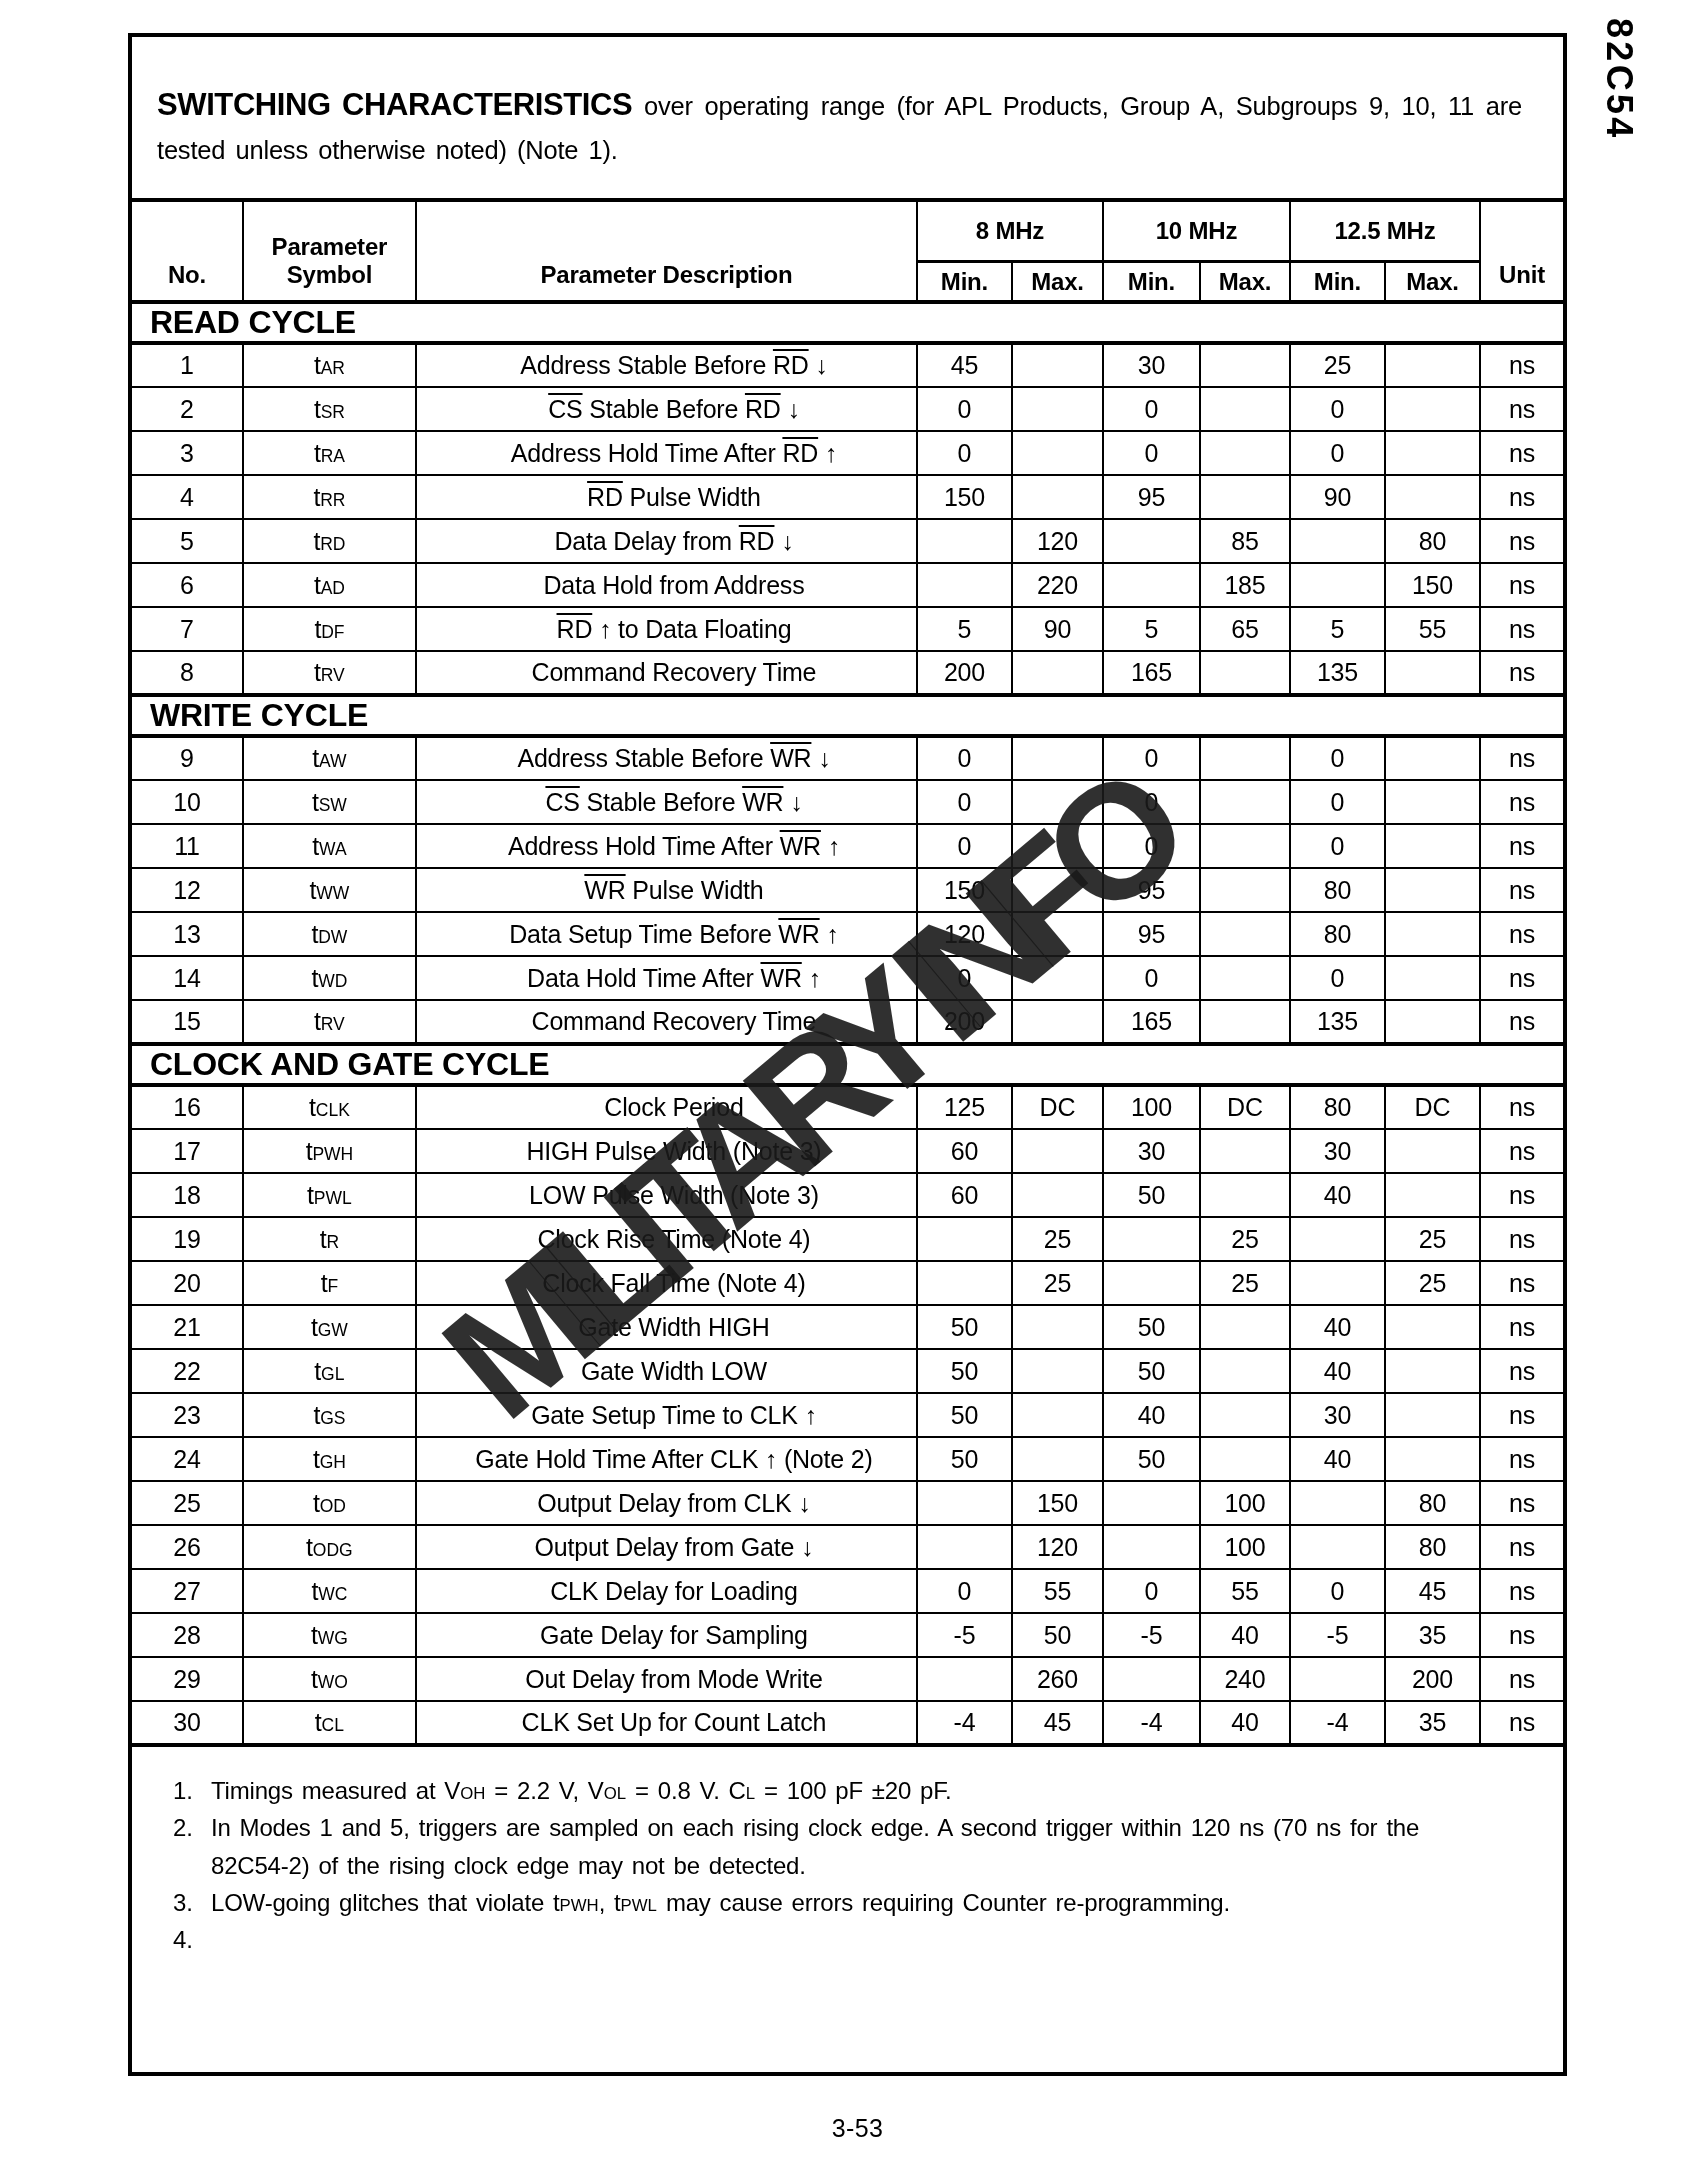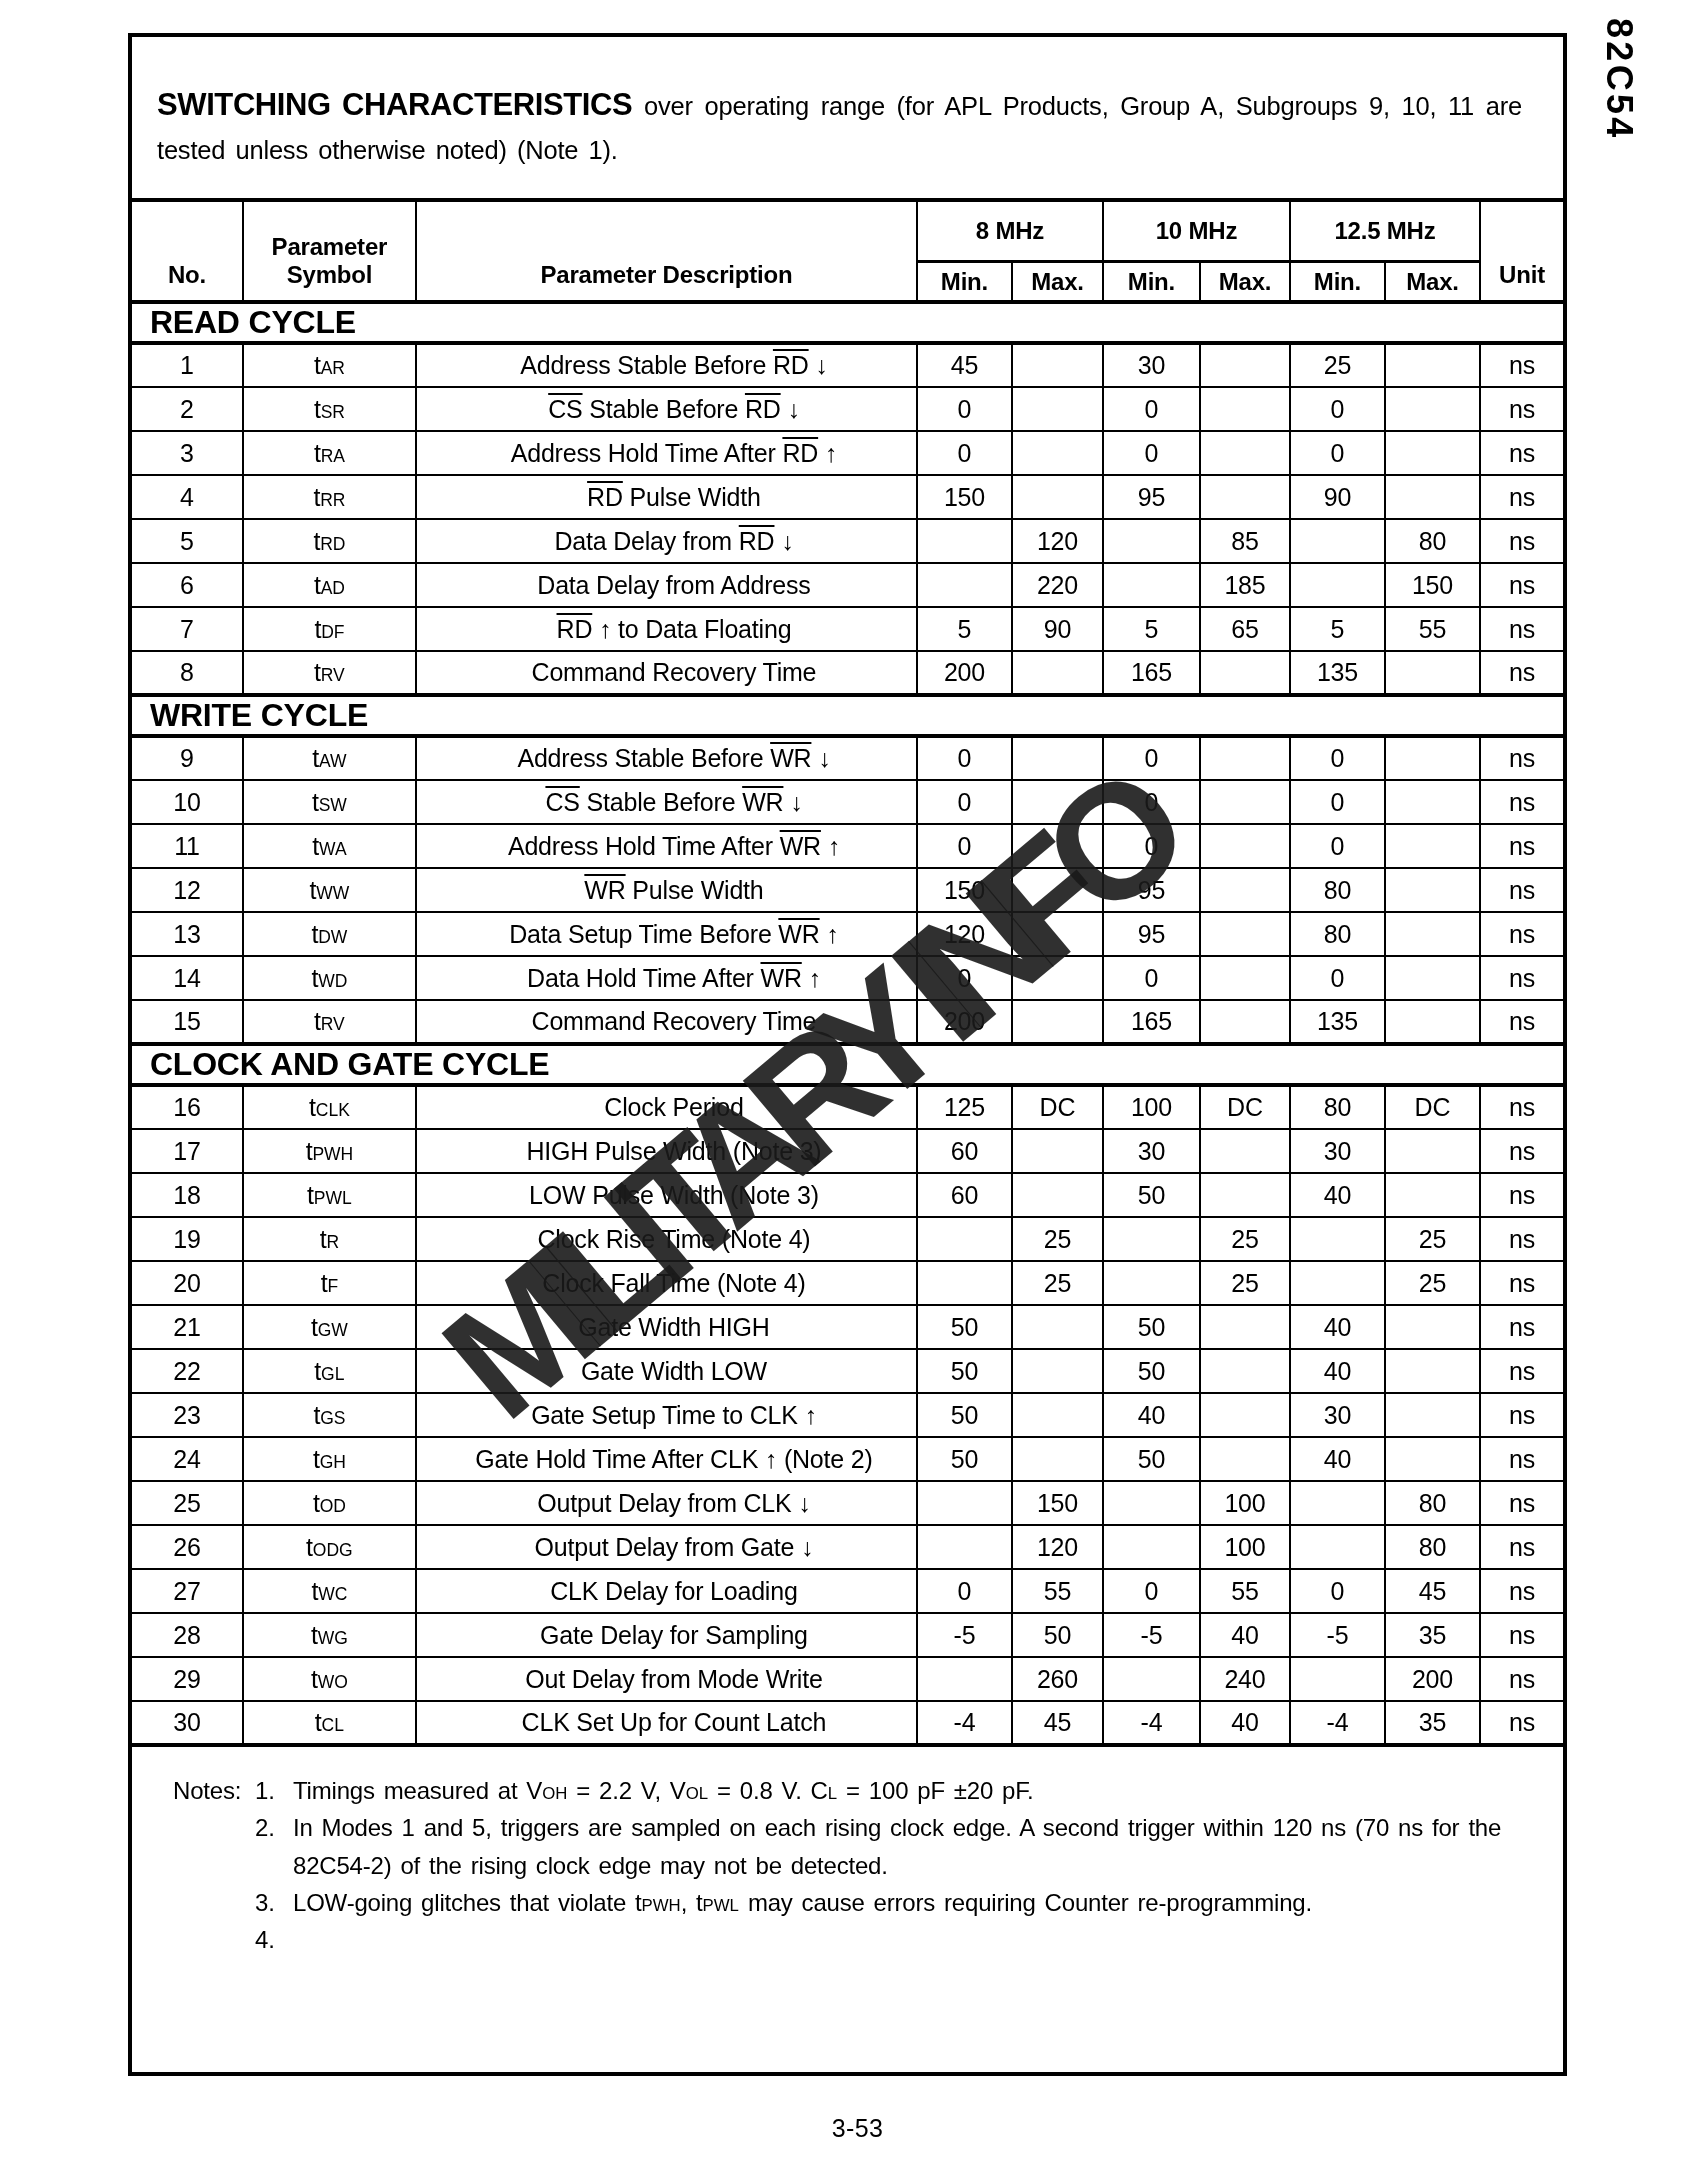--- a/index.html
+++ b/index.html
@@ -170,21 +170,21 @@
           <td class="c">120</td>
           <td class="c"></td>
           <td class="c">85</td>
           <td class="c"></td>
           <td class="c">80</td>
           <td class="c">ns</td>
         </tr>
         <tr>
           <td class="c">6</td>
           <td class="c">t<sub>AD</sub></td>
-          <td class="d">Data Delay from Address</td>
+          <td class="d">Data Hold from Address</td>
           <td class="c"></td>
           <td class="c">220</td>
           <td class="c"></td>
           <td class="c">185</td>
           <td class="c"></td>
           <td class="c">150</td>
           <td class="c">ns</td>
         </tr>
         <tr>
           <td class="c">7</td>
@@ -477,21 +477,20 @@
           <td class="c">-4</td>
           <td class="c">40</td>
           <td class="c">-4</td>
           <td class="c">35</td>
           <td class="c">ns</td>
         </tr>
       </tbody>
   </table>
 
   <div class="notes">
-    <div class="notes-label">Notes:</div>
     <div class="notes-items">
         <div class="note-item">
           <div class="note-num">1.</div>
           <div class="note-text">Timings measured at V<sub>OH</sub> = 2.2 V, V<sub>OL</sub> = 0.8 V. C<sub>L</sub> = 100 pF ±20 pF.</div>
         </div>
         <div class="note-item">
           <div class="note-num">2.</div>
           <div class="note-text">In Modes 1 and 5, triggers are sampled on each rising clock edge. A second trigger within 120 ns (70 ns for the 82C54-2) of the rising clock edge may not be detected.</div>
         </div>
         <div class="note-item">

